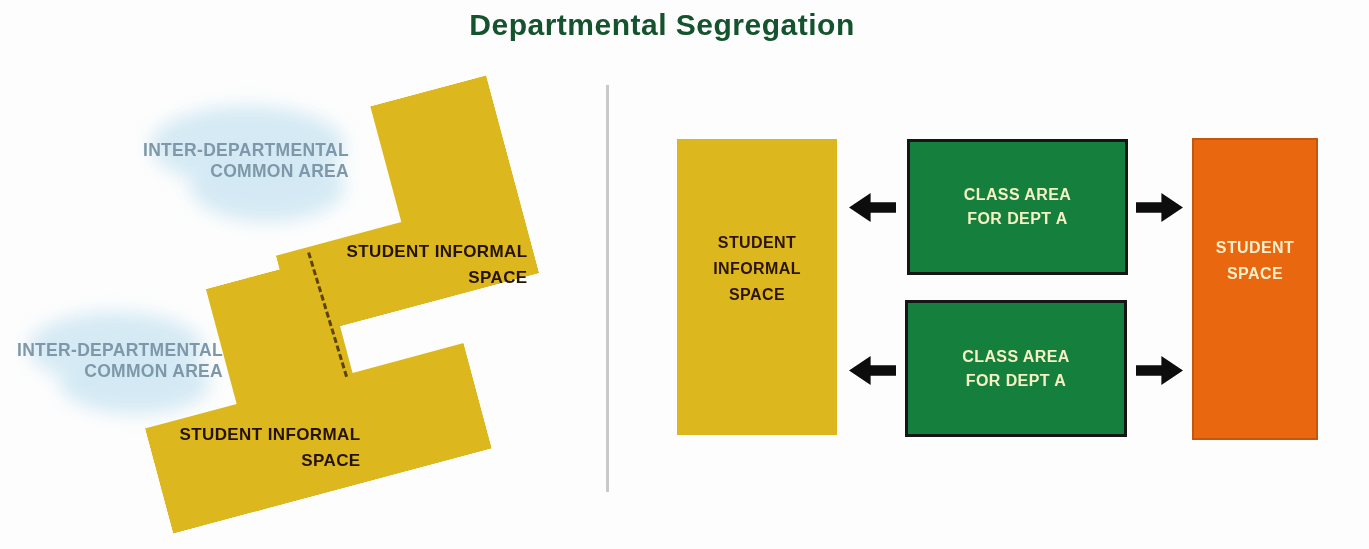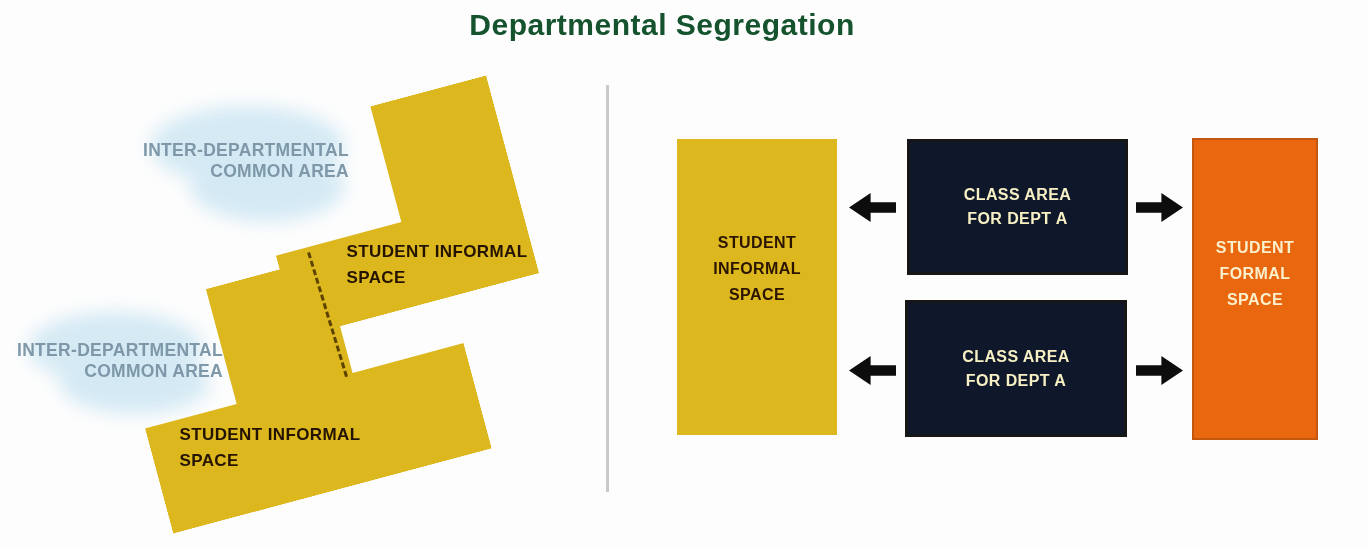--- a/index.html
+++ b/index.html
@@ -32,32 +32,32 @@
   }
   .shape-b{
     left:138px;top:267px;width:330px;height:228px;
     clip-path:polygon(95px 0,215px 0,215px 119px,330px 119px,330px 228px,0 228px,0 119px,95px 119px);
   }
   .seam{
     position:absolute;left:310px;top:252px;width:130px;height:0;
     border-top:3px dashed #5d4300;transform:rotate(73deg);transform-origin:0 0;z-index:4;
   }
   .shape-label{
-    position:absolute;transform:translate(-50%,-50%);text-align:left;
+    position:absolute;transform:translate(-50%,-50%);text-align:right;
     color:#241300;font-size:17px;font-weight:bold;line-height:26px;
     letter-spacing:.4px;white-space:nowrap;z-index:5;
   }
   
   .divider{
     position:absolute;left:606px;top:85px;width:3px;height:407px;background:#c9c9c9;
   }
   
   .box{position:absolute;box-sizing:border-box;}
   .box-informal{left:677px;top:139px;width:160px;height:296px;background:#ddb71e;}
-  .box-class{background:#0f172a;border:3px solid #161616;
+  .box-class{background:#15803d;border:3px solid #161616;
     display:flex;align-items:center;justify-content:center;}
   .box-class-1{left:907px;top:139px;width:221px;height:136px;}
   .box-class-2{left:905px;top:300px;width:222px;height:137px;}
   .box-formal{left:1192px;top:138px;width:126px;height:302px;background:#e9670f;border:2px solid #c2570d;}
   .box-label-dark{
     position:absolute;left:0;right:0;top:91px;text-align:center;
     color:#2b1500;font-size:16px;font-weight:bold;line-height:26px;letter-spacing:.4px;
   }
   .box-label-light{
     text-align:center;color:#f6f0c4;font-size:16px;font-weight:bold;
@@ -131,21 +131,20 @@
     <div class="box box-class box-class-2" style="left:295px;">
       <div class="box-label-light">
         <span class="line">CLASS AREA</span>
         <span class="line">FOR DEPT A</span>
       </div>
     </div>
 
     <div class="box box-formal" style="left:582px;">
       <div class="box-label-formal">
         <span class="line">STUDENT</span>
-        <span class="line">FORMAL</span>
         <span class="line">SPACE</span>
       </div>
     </div>
 
     <div class="arrow arrow-left" style="left:239px;top:193px;"></div>
     <div class="arrow arrow-right" style="left:526px;top:193px;"></div>
     <div class="arrow arrow-left" style="left:239px;top:356px;"></div>
     <div class="arrow arrow-right" style="left:526px;top:356px;"></div>
   </div>
 

